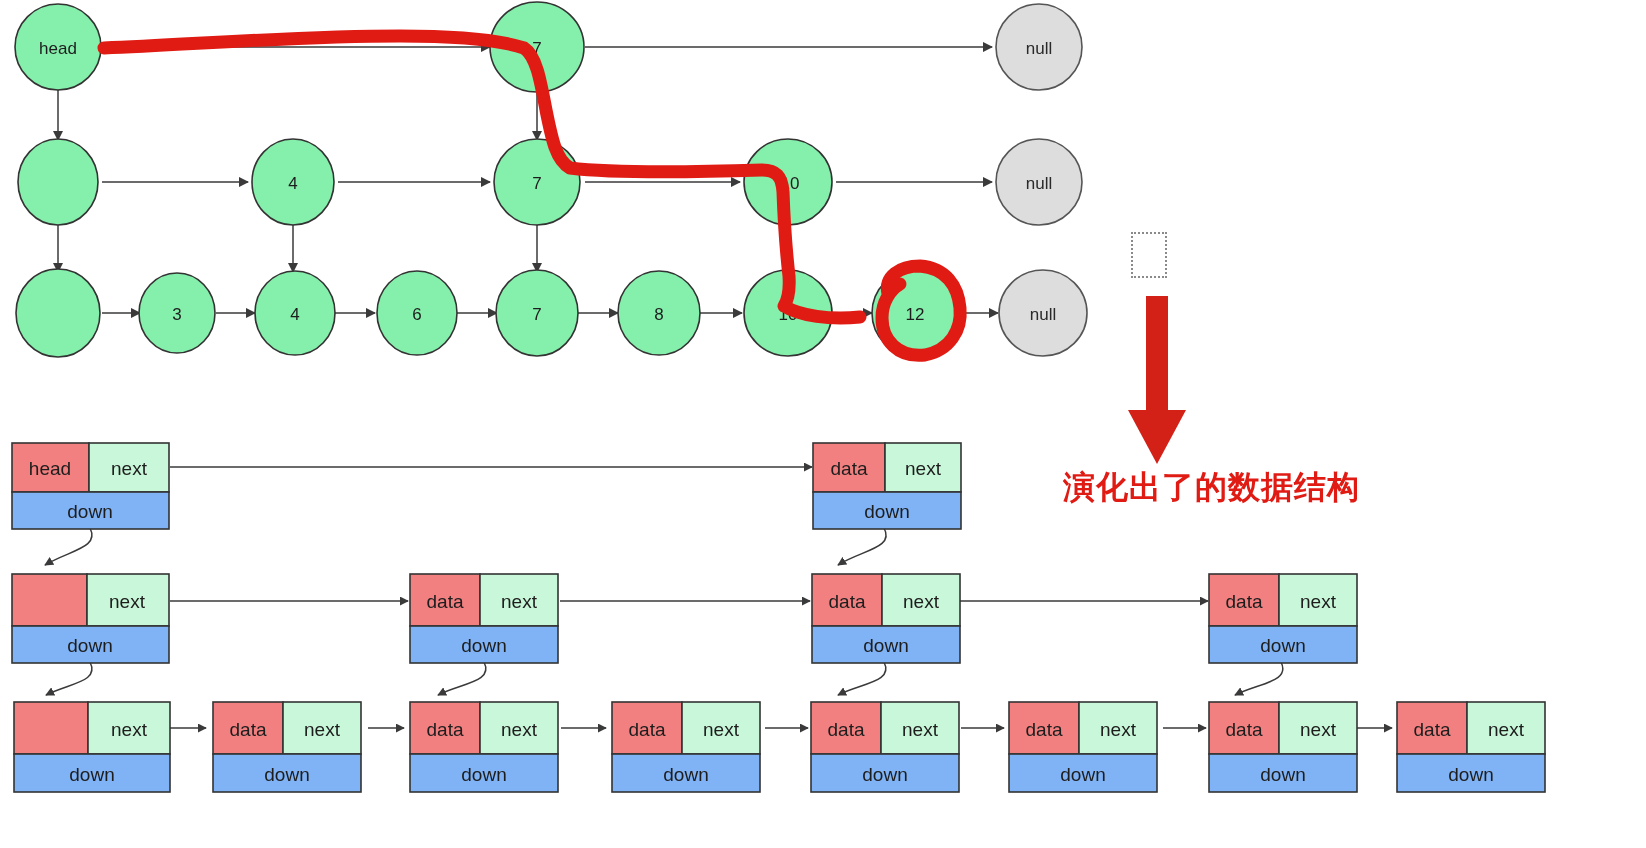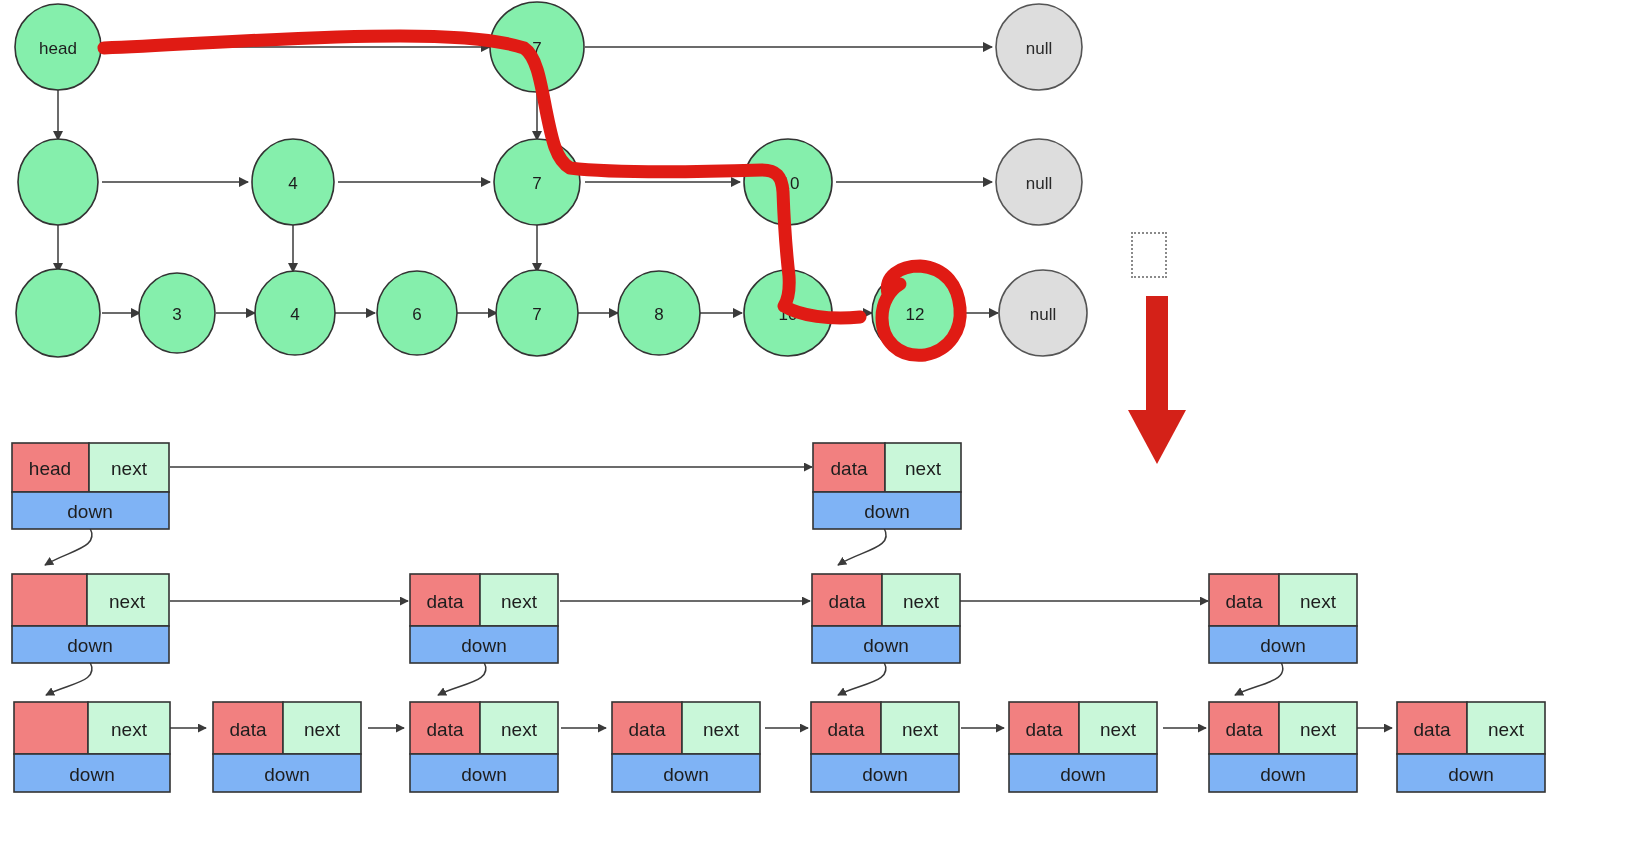--- a/index.html
+++ b/index.html
@@ -401,14 +401,15 @@
 
     <g>
       <rect class="big-arrow" x="1146" y="296" width="22" height="120"></rect>
       <path class="big-arrow" d="M 1128 410 L 1186 410 L 1157 464 Z"></path>
     </g>
   </svg>
 
   <div id="dotted-box"></div>
 
 
+  <div class="annot-text" id="annot-2">演化出了的数据结构</div>
 
 </div>
 
 </body></html>

